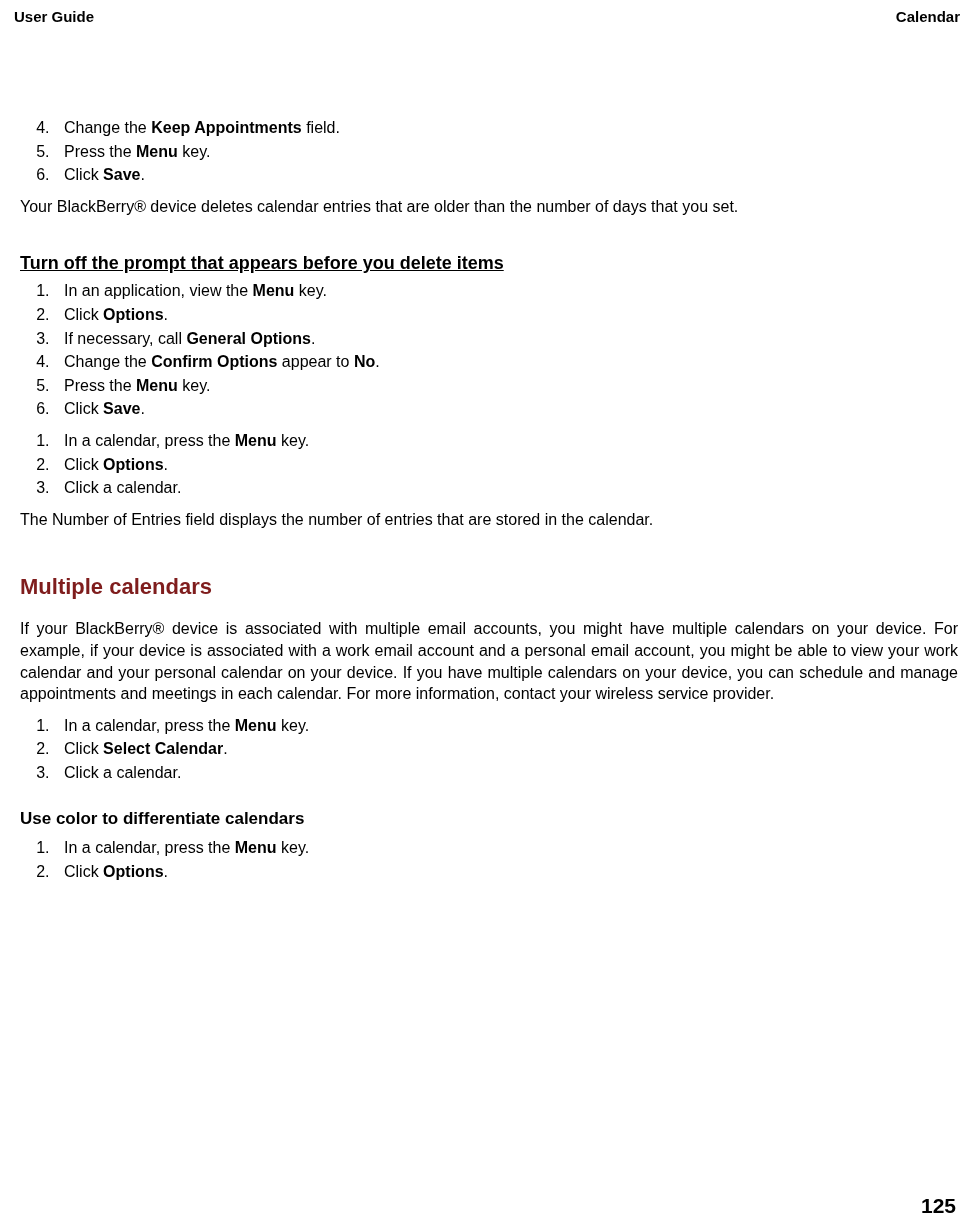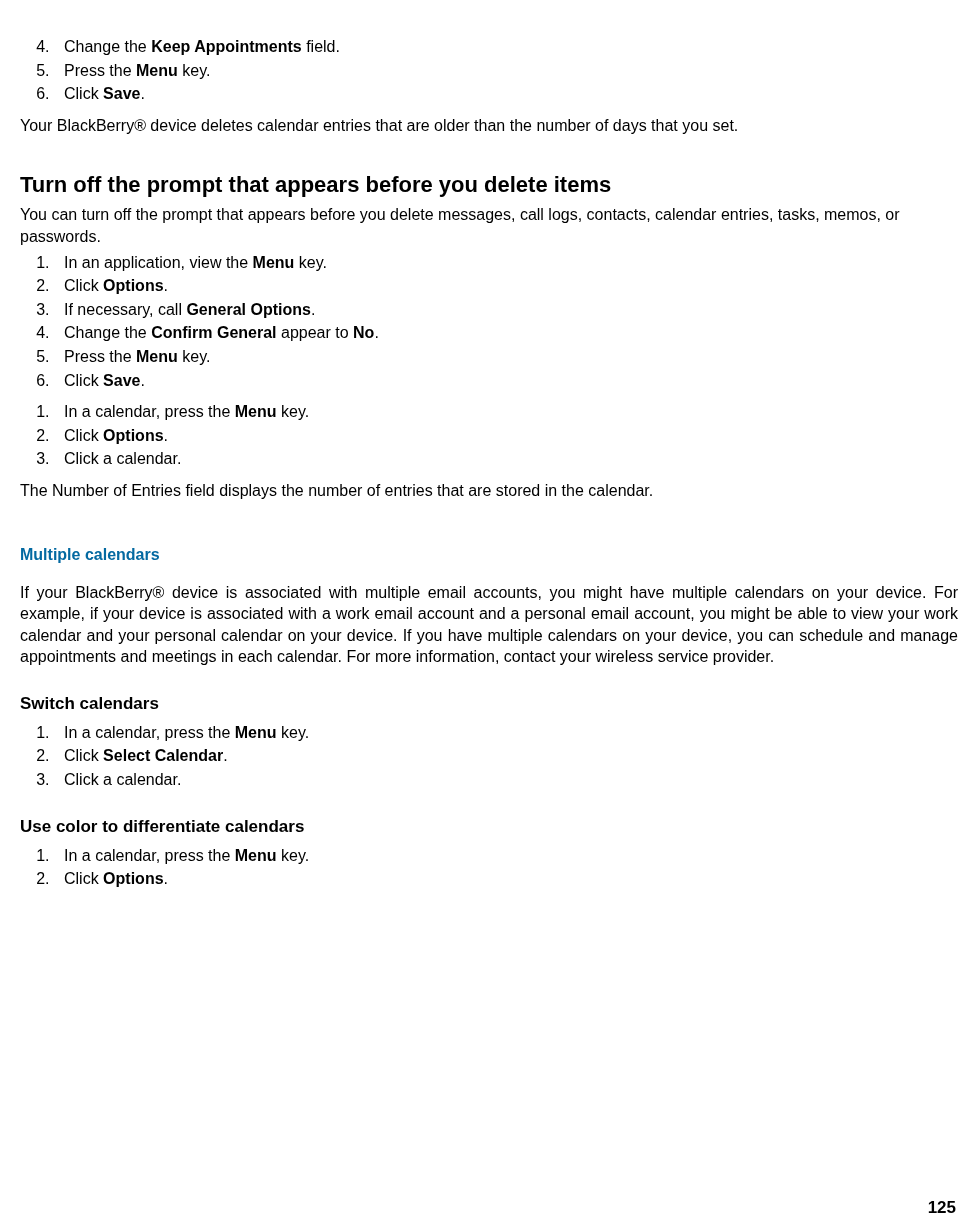--- a/index.html
+++ b/index.html
@@ -35,80 +35,84 @@
   ol li {
     padding-left: 10px;
     margin-bottom: 2px;
     line-height: 1.35;
   }
   p {
     margin: 10px 0;
     line-height: 1.35;
   }
   h3.section {
+    font-size: 18px;
+    font-weight: 700;
+    margin: 36px 0 6px 0;
+    text-decoration: underline;
+  }
+  h2.major {
     font-size: 22px;
     font-weight: 700;
-    margin: 36px 0 6px 0;
-  }
-  h2.major {
-    font-size: 16px;
-    font-weight: 700;
-    color: #0369a1;
+    color: #7f1d1d;
     margin: 44px 0 18px 0;
   }
   h3.sub {
     font-size: 17px;
     font-weight: 700;
     margin: 26px 0 8px 0;
   }
   .b { font-weight: 700; }
   .footer-pagenum {
     position: absolute;
     bottom: 10px;
     right: 18px;
     font-weight: 600;
-    font-size: 17px;
+    font-size: 21px;
   }
 </style>
 </head>
 <body>
 
 <div class="page">
+  <div class="header">
+    <span>User Guide</span>
+    <span>Calendar</span>
+  </div>
 
   <div class="content">
 
     <ol start="4">
       <li>
         <span>Change the </span><span class="b">Keep Appointments</span><span> field.</span>
       </li>
       <li>
         <span>Press the </span><span class="b">Menu</span><span> key.</span>
       </li>
       <li>
         <span>Click </span><span class="b">Save</span><span>.</span>
       </li>
     </ol>
 
     <p>Your BlackBerry® device deletes calendar entries that are older than the number of days that you set.</p>
 
 
     <h3 class="section">Turn off the prompt that appears before you delete items</h3>
-    <p style="margin:4px 0 2px 0;">You can turn off the prompt that appears before you delete messages, call logs, contacts, calendar entries, tasks, memos, or passwords.</p>
     <ol>
       <li>
         <span>In an application, view the </span><span class="b">Menu</span><span> key.</span>
       </li>
       <li>
         <span>Click </span><span class="b">Options</span><span>.</span>
       </li>
       <li>
         <span>If necessary, call </span><span class="b">General Options</span><span>.</span>
       </li>
       <li>
-        <span>Change the </span><span class="b">Confirm General</span><span> appear to </span><span class="b">No</span><span>.</span>
+        <span>Change the </span><span class="b">Confirm Options</span><span> appear to </span><span class="b">No</span><span>.</span>
       </li>
       <li>
         <span>Press the </span><span class="b">Menu</span><span> key.</span>
       </li>
       <li>
         <span>Click </span><span class="b">Save</span><span>.</span>
       </li>
     </ol>
 
     <ol>
@@ -121,21 +125,20 @@
       <li>
         <span>Click a calendar.</span>
       </li>
     </ol>
     <p>The Number of Entries field displays the number of entries that are stored in the calendar.</p>
 
     <h2 class="major">Multiple calendars</h2>
 
     <p style="text-align:justify;">If your BlackBerry® device is associated with multiple email accounts, you might have multiple calendars on your device. For example, if your device is associated with a work email account and a personal email account, you might be able to view your work calendar and your personal calendar on your device. If you have multiple calendars on your device, you can schedule and manage appointments and meetings in each calendar. For more information, contact your wireless service provider.</p>
 
-    <h3 class="sub">Switch calendars</h3>
     <ol>
       <li>
         <span>In a calendar, press the </span><span class="b">Menu</span><span> key.</span>
       </li>
       <li>
         <span>Click </span><span class="b">Select Calendar</span><span>.</span>
       </li>
       <li>
         <span>Click a calendar.</span>
       </li>

